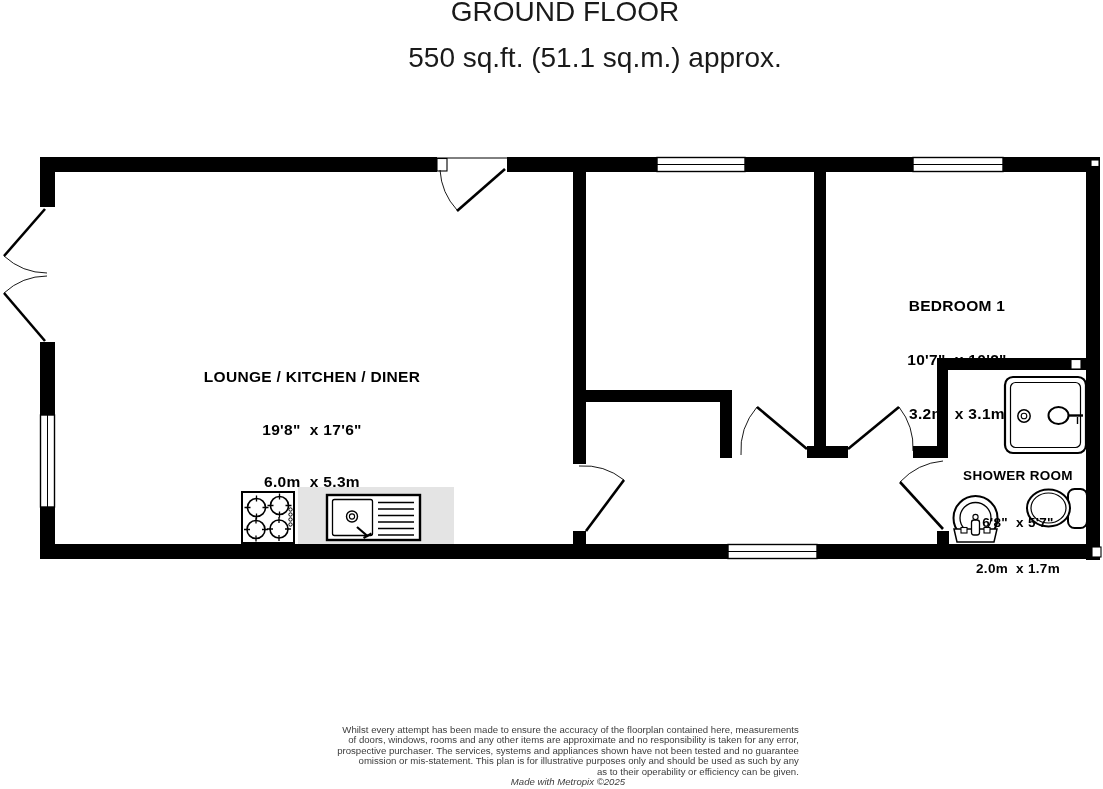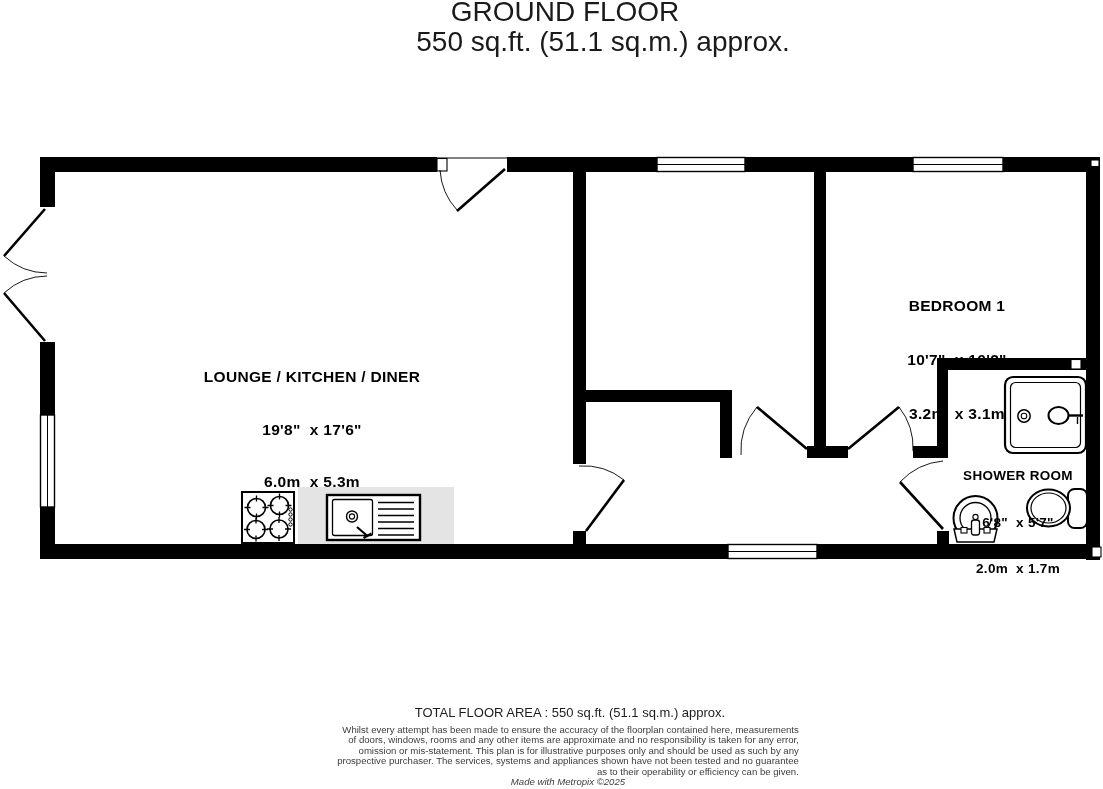--- a/index.html
+++ b/index.html
@@ -25,21 +25,21 @@
                   white-space: nowrap; }
   .credit       { position: absolute; left: 568px; top: 776px; transform: translateX(-50%);
                   font-size: 9.6px; color: #3d3d3d; white-space: pre; font-style: italic; }
 </style>
 </head>
 <body>
 
 <div id="stage">
 
   <div class="title-line" style="left:565px; top:-3px;">GROUND FLOOR</div>
-  <div class="title-line" style="left:595px; top:27px;margin-left:8px;">550 sq.ft. (51.1 sq.m.) approx.</div>
+  <div class="title-line" style="left:595px; top:43px;">550 sq.ft. (51.1 sq.m.) approx.</div>
 
   <svg id="plan-svg" width="1103" height="789" viewBox="0 0 1103 789">
     <defs>
       <g id="burner">
         <circle r="9" fill="none" stroke="#000" stroke-width="1.6"></circle>
         <path d="M-12,0 H-6 M6,0 H12 M0,-12 V-6 M0,6 V12" stroke="#000" stroke-width="1.3" fill="none"></path>
       </g>
     </defs>
 
     <rect x="298" y="487" width="156" height="57" fill="#e4e4e4"></rect>
@@ -197,25 +197,24 @@
     <div>3.2m  x 3.1m</div>
   </div>
 
 
   <div class="room-lbl lbl-shower">
     <div>SHOWER ROOM</div>
     <div>6'8"  x 5'7"</div>
     <div>2.0m  x 1.7m</div>
   </div>
 
-  <div class="footer-total">TOTAL FLOOR AREA : 550 sq.ft. (51.1 sq.m.) approx.</div>
 
   <div class="disclaimer">
     <div>Whilst every attempt has been made to ensure the accuracy of the floorplan contained here, measurements</div>
     <div>of doors, windows, rooms and any other items are approximate and no responsibility is taken for any error,</div>
+    <div>prospective purchaser. The services, systems and appliances shown have not been tested and no guarantee</div>
     <div>omission or mis-statement. This plan is for illustrative purposes only and should be used as such by any</div>
-    <div>prospective purchaser. The services, systems and appliances shown have not been tested and no guarantee</div>
     <div>as to their operability or efficiency can be given.</div>
   </div>
 
   <div class="credit">Made with Metropix ©2025</div>
 
 </div>
 
 </body></html>

